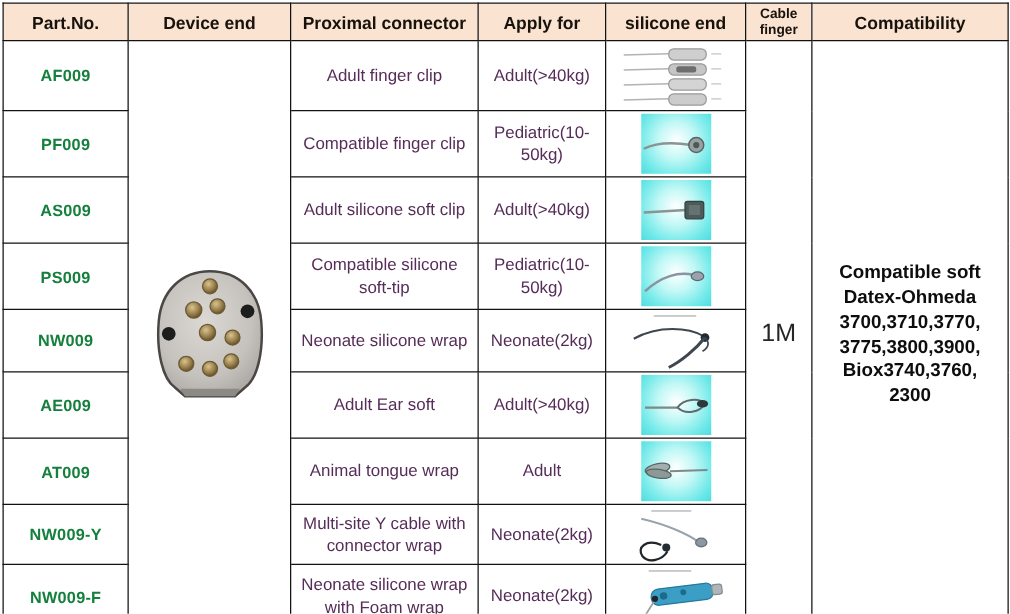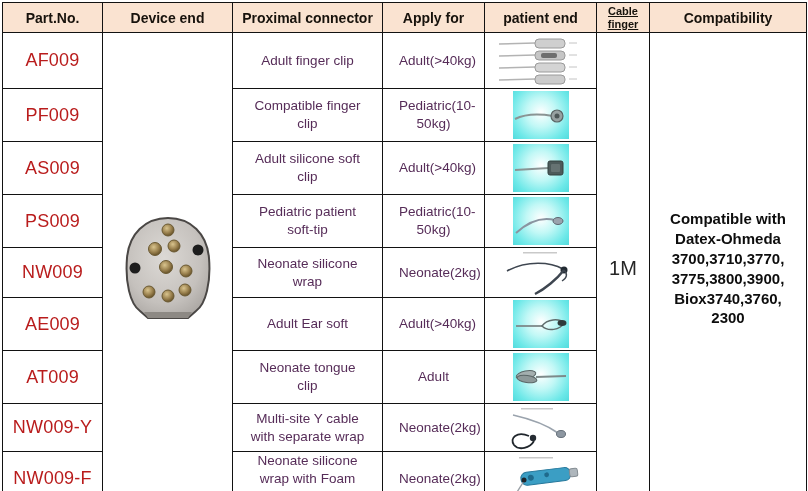--- a/index.html
+++ b/index.html
@@ -22,27 +22,27 @@
     vertical-align:middle;
     padding:0;
   }
   th {
     background:#fae3d1;
     color:#17120c;
     font-weight:bold;
     font-size:14px;
     height:30px;
   }
-  th.small-head { font-size:11px; line-height:1.1;text-decoration:underline; }
-  td.part-cell  { font-weight:normal; font-size:18px; color:#b91c1c; letter-spacing:.2px; }
+  th.small-head { font-size:11px; line-height:1.1; }
+  td.part-cell  { font-weight:bold; font-size:13px; color:#15803d; letter-spacing:.2px; }
   td.purple-cell {
     color:#562c58;
     font-size:13.5px;
     line-height:1.3;
-    padding:0 16px;
+    padding:0 4px;
   }
   td.compat-cell {
     font-weight:bold;
     font-size:15px;
     color:#0d0d0d;
     line-height:1.32;
     padding:0 4px;
   }
   td.cable-cell { font-size:20px; color:#262626; }
   td.device-cell { background:#fff; }
@@ -68,21 +68,21 @@
         <col style="width:112px">
         <col style="width:53px">
         <col style="width:157px">
   </colgroup>
   <thead>
     <tr>
       <th>Part.No.</th>
       <th>Device end</th>
       <th>Proximal connector</th>
       <th>Apply for</th>
-      <th>patient end</th>
+      <th>silicone end</th>
       <th class="small-head">
         <span style="display:block">Cable</span>
         <span style="display:block">finger</span>
       </th>
       <th>Compatibility</th>
     </tr>
   </thead>
   <tbody>
 
     <tr style="height:56px">
@@ -137,21 +137,21 @@
               <path d="M72 8 L80 8"></path>
                   <path d="M72 20 L80 20"></path>
                   <path d="M72 32 L80 32"></path>
                   <path d="M72 44 L80 44"></path>
             </g>
           </svg>
         </div>
       </td>
       <td class="cable-cell" rowspan="9">1M</td>
       <td class="compat-cell" rowspan="9">
-        <div>Compatible with</div>
+        <div>Compatible soft</div>
         <div>Datex-Ohmeda</div>
         <div>3700,3710,3770,</div>
         <div>3775,3800,3900,</div>
         <div>Biox3740,3760,</div>
         <div>2300</div>
       </td>
     </tr>
 
     <tr style="height:50px">
       <td class="part-cell">PF009</td>
@@ -178,21 +178,21 @@
             <path d="M2 26 L 36 24" stroke="#8a9494" stroke-width="2" fill="none"></path>
             <rect x="35" y="17" width="15" height="14" rx="2" fill="#4d5a5a" stroke="#32403f" stroke-width="1"></rect>
             <rect x="38" y="20" width="9" height="8" rx="1" fill="#667272"></rect>
           </svg>
         </div>
       </td>
     </tr>
 
     <tr style="height:50px">
       <td class="part-cell">PS009</td>
-      <td class="purple-cell">Pediatric patient soft-tip</td>
+      <td class="purple-cell">Compatible silicone soft-tip</td>
       <td class="purple-cell">Pediatric(10-50kg)</td>
       <td>
         <div class="cyan-box">
           <svg width="56" height="48" viewBox="0 0 56 48">
             <path d="M3 36 C 16 24 30 20 42 23" stroke="#8a94a0" stroke-width="2" fill="none"></path>
             <ellipse cx="45" cy="24" rx="5" ry="3.5" fill="#9aa3ad" stroke="#5d6670" stroke-width="1"></ellipse>
           </svg>
         </div>
       </td>
     </tr>
@@ -224,36 +224,36 @@
             <path d="M3 26 L 29 26" stroke="#7d8a8a" stroke-width="1.8" fill="none"></path>
             <path d="M29 26 C 34 19 46 18 51 23 C 47 30 35 32 29 26 Z" fill="none" stroke="#5f6c6c" stroke-width="1.5"></path>
             <ellipse cx="49" cy="23" rx="4.5" ry="3" fill="#2e3a3a"></ellipse>
           </svg>
         </div>
       </td>
     </tr>
 
     <tr style="height:50px">
       <td class="part-cell">AT009</td>
-      <td class="purple-cell">Neonate tongue clip</td>
+      <td class="purple-cell">Animal tongue wrap</td>
       <td class="purple-cell">Adult</td>
       <td>
         <div class="cyan-box">
           <svg width="56" height="48" viewBox="0 0 56 48">
             <ellipse cx="13" cy="22" rx="10" ry="4" fill="#a3afaf" stroke="#5a6666" stroke-width="1" transform="rotate(-12 13 22)"></ellipse>
             <ellipse cx="14" cy="26" rx="10" ry="3.5" fill="#8d9999" stroke="#5a6666" stroke-width="1" transform="rotate(8 14 26)"></ellipse>
             <path d="M23 24 L 53 23" stroke="#7d8a8a" stroke-width="1.8" fill="none"></path>
           </svg>
         </div>
       </td>
     </tr>
 
     <tr style="height:48px">
       <td class="part-cell">NW009-Y</td>
-      <td class="purple-cell">Multi-site Y cable with separate wrap</td>
+      <td class="purple-cell">Multi-site Y cable with connector wrap</td>
       <td class="purple-cell">Neonate(2kg)</td>
       <td>
         <div class="white-box">
           <svg width="92" height="46" viewBox="0 0 92 46">
             <rect x="26" y="3" width="32" height="1.5" fill="#c9c9c9"></rect>
             <path d="M18 10 C 40 15 56 23 63 28" stroke="#9aa3ad" stroke-width="1.6" fill="none"></path>
             <ellipse cx="66" cy="29" rx="4.5" ry="3.5" fill="#8d97a1" stroke="#656f79" stroke-width="1"></ellipse>
             <path d="M34 31 C 22 26 14 33 19 40 C 24 46 35 43 39 36" stroke="#20262c" stroke-width="1.8" fill="none"></path>
             <circle cx="38" cy="33" r="3.2" fill="#252c33"></circle>
           </svg>

